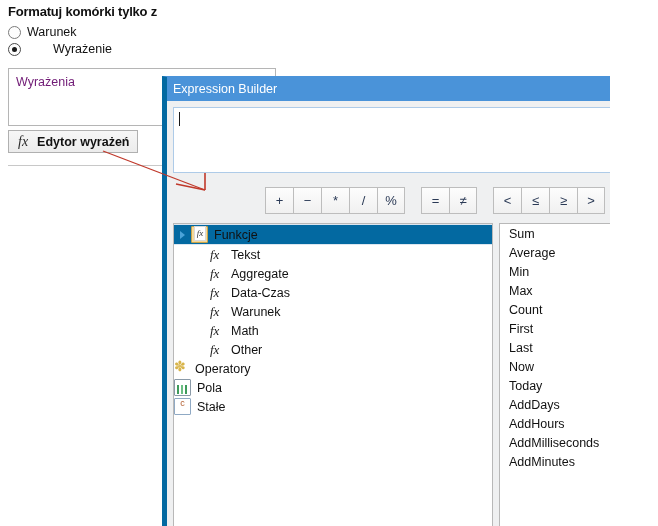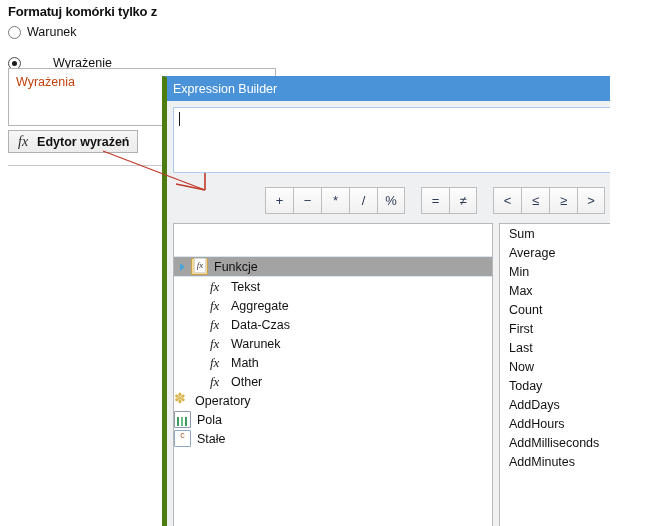--- a/index.html
+++ b/index.html
@@ -35,21 +35,21 @@
   }
   .radio-row {
     position: absolute;
     left: 8px;
     display: flex;
     align-items: center;
     gap: 6px;
     white-space: nowrap;
   }
   #radio-warunek { top: 25px; }
-  #radio-wyrazenie { top: 56px; gap: 32px; }
+  #radio-wyrazenie { top: 42px; gap: 32px; }
   .radio-mark {
     width: 13px; height: 13px;
     border-radius: 50%;
     border: 1px solid #7b7b7b;
     background: #fdfdfd;
     box-sizing: border-box;
     position: relative;
     flex: 0 0 auto;
   }
   .radio-mark.checked { border-color: #4a4a4a; }
@@ -71,21 +71,21 @@
     position: absolute;
     left: 8px; top: 68px;
     width: 268px; height: 58px;
     background: #ffffff;
     border: 1px solid #b5b5b5;
     box-sizing: border-box;
   }
   #expr-placeholder {
     position: absolute;
     left: 7px; top: 6px;
-    color: #c2410c;
+    color: #701a75;
     font-size: 12.5px;
   }
 
   #fx-button {
     position: absolute;
     left: 8px; top: 130px;
     width: 130px; height: 23px;
     background: linear-gradient(#f6f6f6, #ececec);
     border: 1px solid #b0b0b0;
     box-sizing: border-box;
@@ -111,21 +111,21 @@
     width: 268px; height: 0;
     border-top: 1px solid #c8c8c8;
   }
 
   
   #eb-window {
     position: absolute;
     left: 162px; top: 76px;
     width: 448px; height: 450px;
     background: #eff0f1;
-    border-left: 5px solid #4d7c0f;
+    border-left: 5px solid #0369a1;
     border-top: 1px solid #4a93d9;
     box-sizing: border-box;
     overflow: hidden;
   }
   #eb-titlebar {
     position: absolute;
     left: 0; top: 0;
     right: 0;
     height: 24px;
     background: #4a93d9;
@@ -210,25 +210,24 @@
   }
   .tree-row {
     height: 19px;
     display: flex;
     align-items: center;
     font-size: 12.5px;
     color: #111;
     white-space: nowrap;
   }
   .tree-row.root {
-    background: #a3a3a3;
+    background: #0369a1;
     border-top: 1px solid #dbe6f0;
     border-bottom: 1px solid #dbe6f0;
     padding-left: 6px;
-    margin-top: 32px;
   }
   .tree-row.child { padding-left: 36px; }
   .tree-row.top { }
   .tri {
     width: 0; height: 0;
     border-left: 5px solid #4aa3d8;
     border-top: 4px solid transparent;
     border-bottom: 4px solid transparent;
     margin-right: 6px;
     flex: 0 0 auto;

